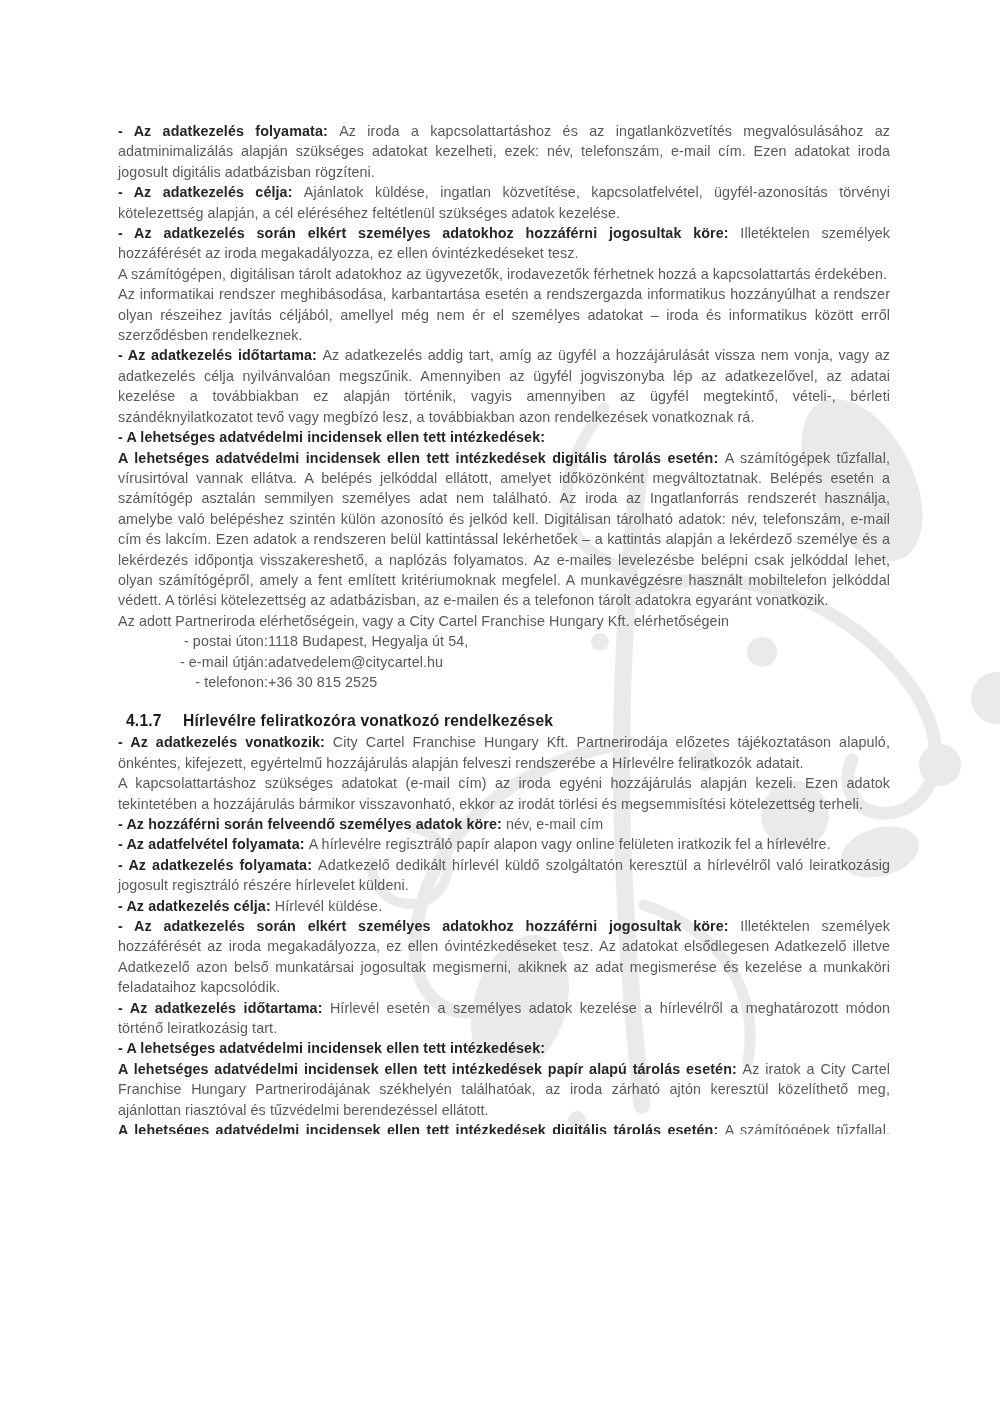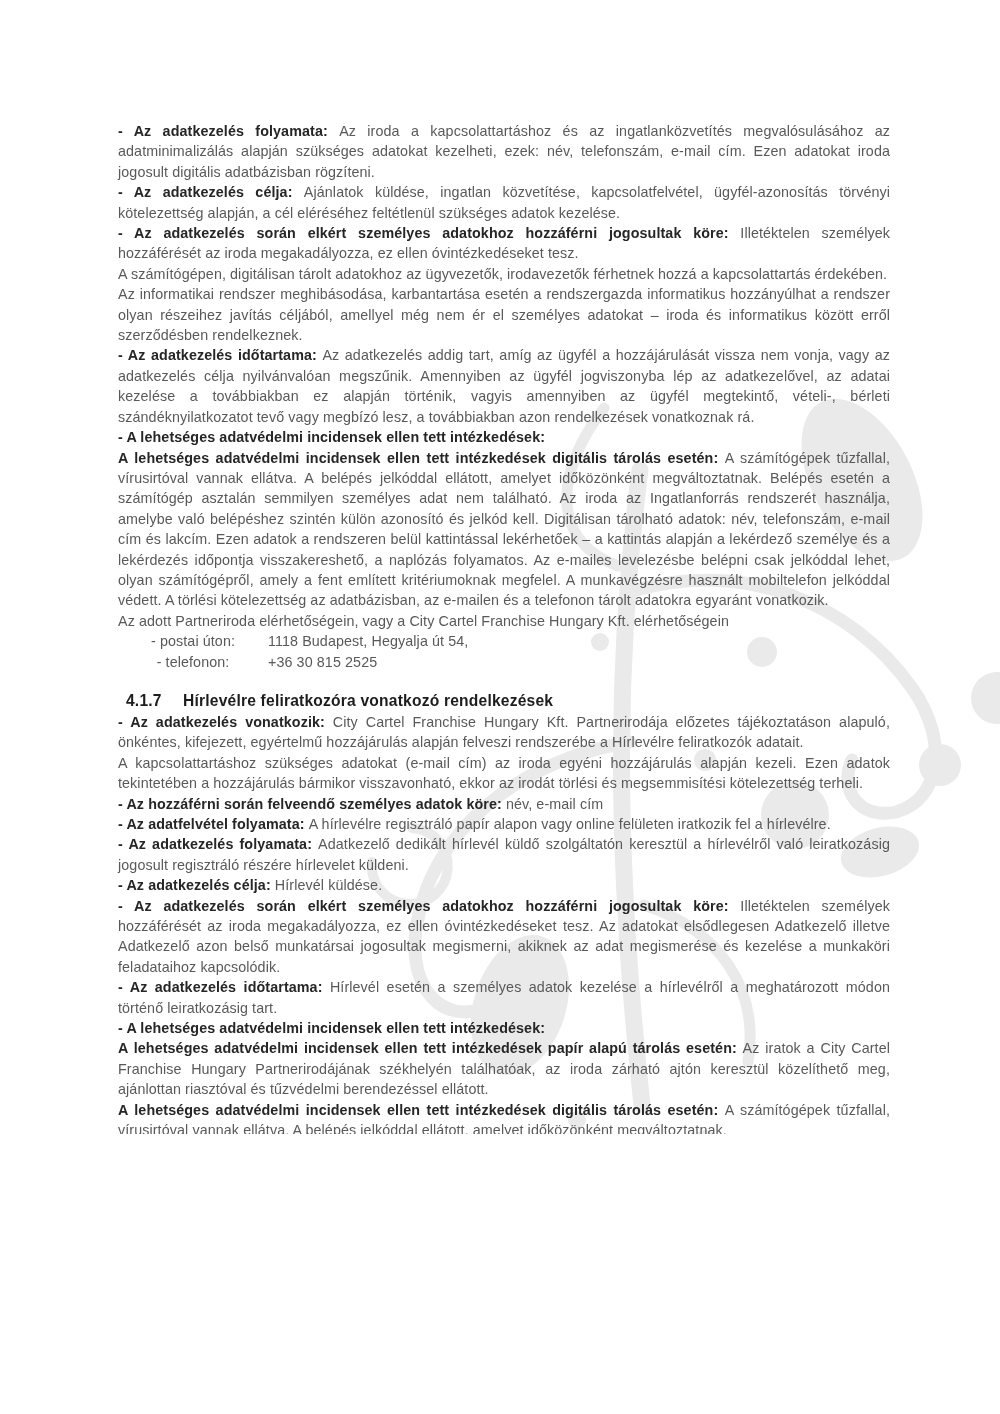--- a/index.html
+++ b/index.html
@@ -8,21 +8,21 @@
     overflow:hidden;font-family:"Liberation Sans",sans-serif;
   }
   .watermark{position:absolute;left:0;top:0;pointer-events:none;}
   .content{
     position:absolute;left:118px;top:121px;width:772px;
     color:#595959;font-size:14.3px;line-height:20.4px;
     letter-spacing:0.1px;text-align:justify;
   }
   .content p{margin:0;}
   .content strong{color:#262626;font-weight:bold;}
-  .contact-row{display:flex;text-align:center;}
+  .contact-row{display:flex;text-align:right;}
   .contact-label{flex:0 0 150px;}
   .heading{
     display:flex;margin:18px 0 1px 8px;color:#1d1d1d;font-weight:bold;
     font-size:15.6px;line-height:21px;letter-spacing:0.2px;text-align:left;
   }
   .heading-num{flex:0 0 57px;}
   .footer{
     position:absolute;left:0;right:0;top:1311px;text-align:center;
     color:#757575;font-size:12.5px;letter-spacing:0.5px;
   }
@@ -64,20 +64,24 @@
       <p><span>Az informatikai rendszer meghibásodása, karbantartása esetén a rendszergazda informatikus hozzányúlhat a rendszer olyan részeihez javítás céljából, amellyel még nem ér el személyes adatokat – iroda és informatikus között erről szerződésben rendelkeznek.</span></p>
       <p><strong>- Az adatkezelés időtartama: </strong><span>Az adatkezelés addig tart, amíg az ügyfél a hozzájárulását vissza nem vonja, vagy az adatkezelés célja nyilvánvalóan megszűnik. Amennyiben az ügyfél jogviszonyba lép az adatkezelővel, az adatai kezelése a továbbiakban ez alapján történik, vagyis amennyiben az ügyfél megtekintő, vételi-, bérleti szándéknyilatkozatot tevő vagy megbízó lesz, a továbbiakban azon rendelkezések vonatkoznak rá.</span></p>
       <p><strong>- A lehetséges adatvédelmi incidensek ellen tett intézkedések:</strong></p>
       <p><strong>A lehetséges adatvédelmi incidensek ellen tett intézkedések digitális tárolás esetén: </strong><span>A számítógépek tűzfallal, vírusirtóval vannak ellátva. A belépés jelkóddal ellátott, amelyet időközönként megváltoztatnak. Belépés esetén a számítógép asztalán semmilyen személyes adat nem található. Az iroda az Ingatlanforrás rendszerét használja, amelybe való belépéshez szintén külön azonosító és jelkód kell. Digitálisan tárolható adatok: név, telefonszám, e-mail cím és lakcím. Ezen adatok a rendszeren belül kattintással lekérhetőek – a kattintás alapján a lekérdező személye és a lekérdezés időpontja visszakereshető, a naplózás folyamatos. Az e-mailes levelezésbe belépni csak jelkóddal lehet, olyan számítógépről, amely a fent említett kritériumoknak megfelel. A munkavégzésre használt mobiltelefon jelkóddal védett. A törlési kötelezettség az adatbázisban, az e-mailen és a telefonon tárolt adatokra egyaránt vonatkozik.</span></p>
       <p><span>Az adott Partneriroda elérhetőségein, vagy a City Cartel Franchise Hungary Kft. elérhetőségein</span></p>
       <div class="contact-row">
         <span class="contact-label">- postai úton:</span>
         <span class="contact-value">1118 Budapest, Hegyalja út 54,</span>
       </div>
       <div class="contact-row">
+        <span class="contact-label">- e-mail útján:</span>
+        <span class="contact-value">adatvedelem@citycartel.hu</span>
+      </div>
+      <div class="contact-row">
         <span class="contact-label">- telefonon:</span>
         <span class="contact-value">+36 30 815 2525</span>
       </div>
       <h3 class="heading">
         <span class="heading-num">4.1.7</span>
         <span class="heading-text">Hírlevélre feliratkozóra vonatkozó rendelkezések</span>
       </h3>
       <p><strong>- Az adatkezelés vonatkozik: </strong><span>City Cartel Franchise Hungary Kft. Partnerirodája előzetes tájékoztatáson alapuló, önkéntes, kifejezett, egyértelmű hozzájárulás alapján felveszi rendszerébe a Hírlevélre feliratkozók adatait.</span></p>
       <p><span>A kapcsolattartáshoz szükséges adatokat (e-mail cím) az iroda egyéni hozzájárulás alapján kezeli. Ezen adatok tekintetében a hozzájárulás bármikor visszavonható, ekkor az irodát törlési és megsemmisítési kötelezettség terheli.</span></p>
       <p><strong>- Az hozzáférni során felveendő személyes adatok köre: </strong><span>név, e-mail cím</span></p>

